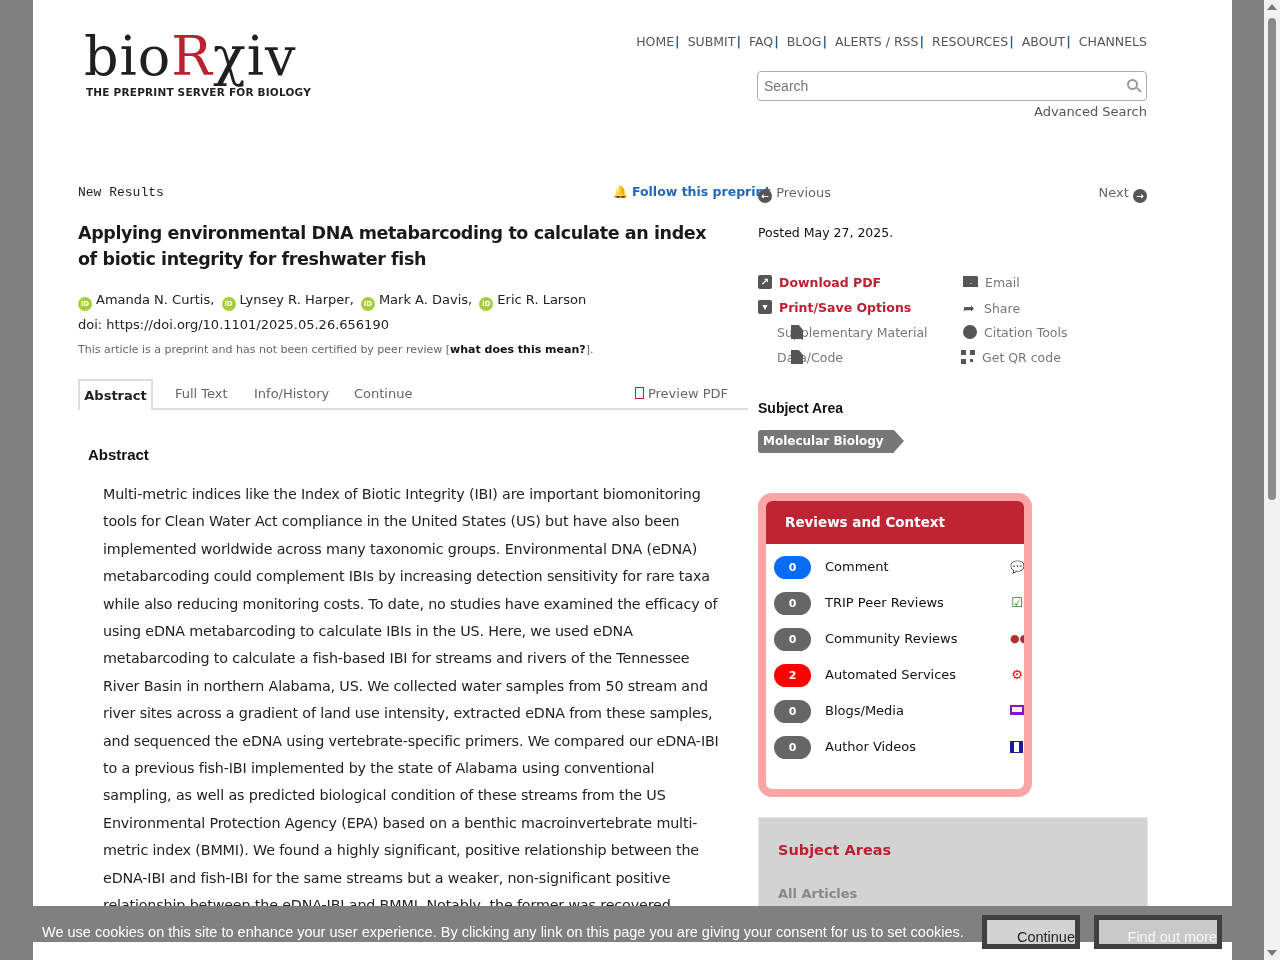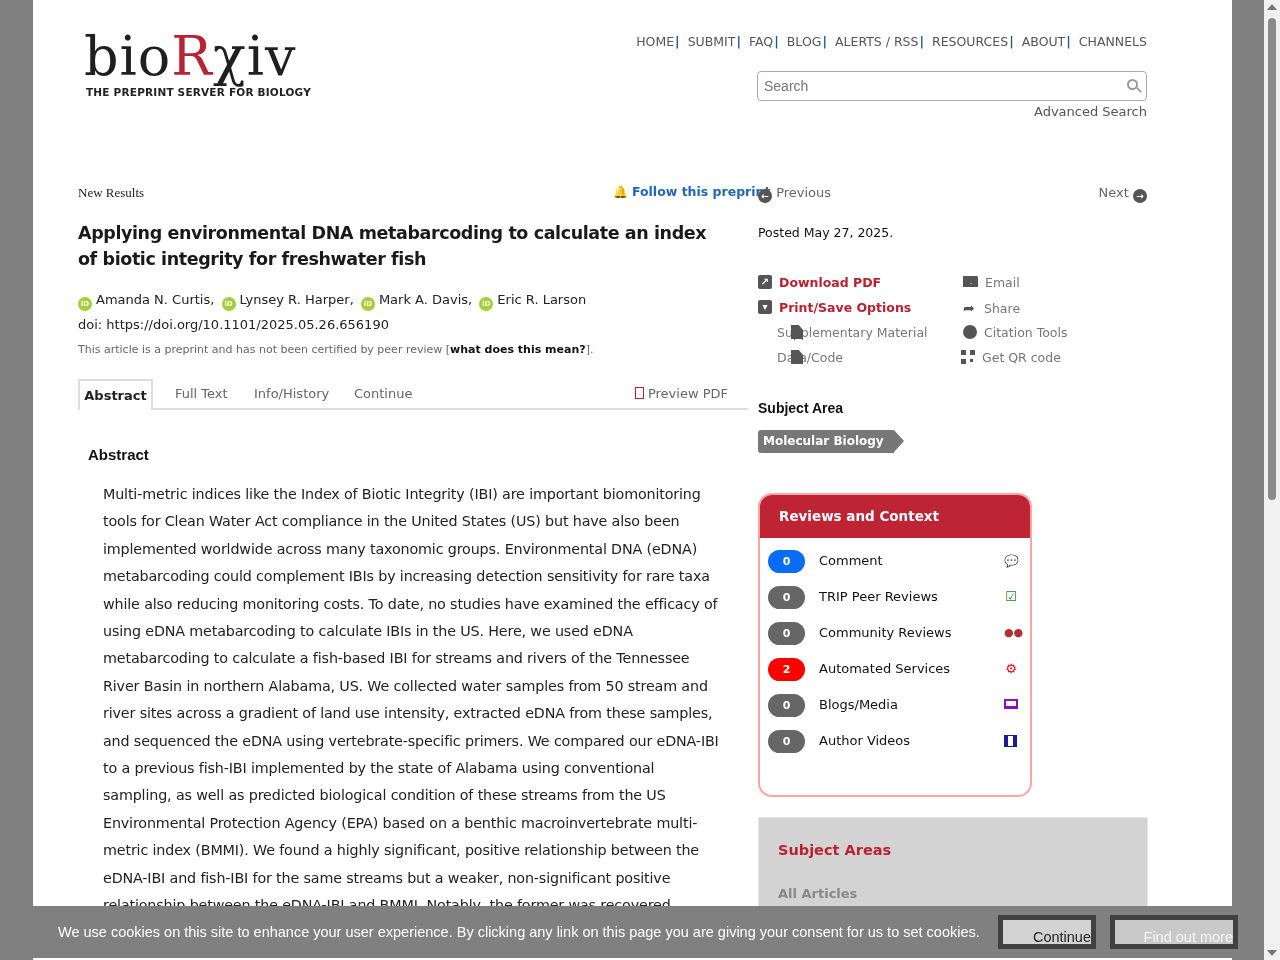--- a/index.html
+++ b/index.html
@@ -19,21 +19,21 @@
   .topnav { position: absolute; right: 133px; top: 34px; font-family: "DejaVu Sans", sans-serif; font-size: 12.5px; color: #555; }
   .topnav a { color: #555; text-decoration: none; }
   .topnav .sep { color: #1f5a8a; margin: 0 4px 0 1px; font-weight: bold; }
 
   .search { position: absolute; left: 757px; top: 71px; width: 390px; height: 30px; border: 1px solid #aaa; border-radius: 4px; background: #fff; }
   .search input { border: none; outline: none; width: 350px; height: 28px; padding-left: 6px; font-family: "Liberation Sans", sans-serif; font-size: 14px; color: #555; background: transparent; }
   .search .search-icon { position: absolute; right: 8px; top: 7px; width: 11px; height: 11px; border: 2px solid #999; border-radius: 50%; }
   .search .search-icon::after { content: ""; position: absolute; width: 2px; height: 6px; background: #999; right: -4px; bottom: -5px; transform: rotate(-45deg); }
   .adv-search { position: absolute; right: 133px; top: 104px; font-family: "DejaVu Sans", sans-serif; font-size: 13px; color: #555; text-decoration: none; }
 
-  .section-label { position: absolute; left: 78px; top: 185px; font-family: Liberation Serif, serif; font-size: 13px; color: #222; }
+  .section-label { position: absolute; left: 78px; top: 185px; font-family: Liberation Mono, monospace; font-size: 13px; color: #222; }
   .follow { position: absolute; left: 613px; top: 184px; font-family: "DejaVu Sans", sans-serif; font-size: 12.5px; font-weight: bold; color: #2168b8; text-decoration: none; }
   .follow .bell { color: #555; margin-right: 4px; font-size: 12px; }
 
   .title { position: absolute; left: 78px; top: 220px; width: 650px; font-family: "DejaVu Sans", sans-serif; font-weight: bold; font-size: 17.5px; line-height: 26px; color: #1a1a1a; letter-spacing: -0.4px; }
 
   .authors { position: absolute; left: 78px; top: 292px; font-family: "DejaVu Sans", sans-serif; font-size: 13px; color: #222; }
   .orcid { display: inline-block; width: 14px; height: 14px; border-radius: 50%; background: #a6ce39; color: #fff; font-size: 7px; text-align: center; line-height: 14px; vertical-align: -2px; margin-right: 4px; font-weight: bold; }
   .author { margin-right: 3px; }
   .doi { position: absolute; left: 78px; top: 317px; font-family: "DejaVu Sans", sans-serif; font-size: 13px; color: #222; }
   .doi b { font-weight: normal; }
@@ -70,32 +70,32 @@
      linear-gradient(#555,#555) 9px 0/5px 5px no-repeat,
      linear-gradient(#555,#555) 0 9px/5px 5px no-repeat,
      linear-gradient(#555,#555) 9px 9px/3px 3px no-repeat; }
   .ti .glyph { position: absolute; left: 0; top: 0; width: 100%; height: 100%; color: #fff; font-size: 10px; line-height: 14px; text-align: center; font-weight: bold; }
   .share-icon { display: inline-block; width: 15px; margin-right: 6px; color: #555; font-size: 14px; font-weight: bold; }
 
   .subject-area-label { position: absolute; left: 758px; top: 400px; font-family: "Liberation Sans", sans-serif; font-weight: bold; font-size: 14px; color: #111; }
   .subject-tag { position: absolute; left: 758px; top: 430px; height: 23px; line-height: 23px; padding: 0 10px 0 5px; background: #777; color: #fff; font-family: "DejaVu Sans", sans-serif; font-weight: bold; font-size: 12px; border-radius: 3px 0 0 3px; }
   .subject-tag::after { content: ""; position: absolute; right: -10px; top: 0; border-top: 11.5px solid transparent; border-bottom: 11.5px solid transparent; border-left: 10px solid #777; }
 
-  .reviews { position: absolute; left: 758px; top: 493px; width: 274px; height: 304px; border: 2px solid #fca5a5; border-radius: 14px; background: #fff; overflow: hidden; }
+  .reviews { position: absolute; left: 758px; top: 493px; width: 274px; height: 304px; border: 8px solid #fca5a5; border-radius: 14px; background: #fff; overflow: hidden; }
   .reviews-header { height: 43px; background: #bf2434; color: #fff; font-family: "DejaVu Sans", sans-serif; font-weight: bold; font-size: 13.5px; line-height: 43px; padding-left: 19px; }
   .rv-row { position: absolute; left: 8px; height: 24px; width: 256px; font-family: "DejaVu Sans", sans-serif; font-size: 13px; color: #111; }
   .rv-badge { position: absolute; left: 0; top: 0; width: 37px; height: 23px; border-radius: 12px; background: #666; color: #fff; font-weight: bold; font-size: 11px; text-align: center; line-height: 23px; }
   .rv-label { position: absolute; left: 51px; top: 3px; }
   .rv-icon { position: absolute; right: 6px; top: 4px; width: 14px; height: 14px; font-size: 13px; line-height: 14px; text-align: center; }
 
   .subject-areas-box { position: absolute; left: 758px; top: 817px; width: 390px; height: 120px; background: #d3d3d3; border: 1px solid #e6e6e6; }
   .subject-areas-box .h { position: absolute; left: 19px; top: 24px; font-family: "DejaVu Sans", sans-serif; font-weight: bold; font-size: 14.5px; color: #bb2231; }
   .subject-areas-box .all { position: absolute; left: 19px; top: 68px; font-family: "DejaVu Sans", sans-serif; font-weight: bold; font-size: 13px; color: #888; text-decoration: none; }
 
-  .cookie-bar { position: absolute; left: 0; top: 906px; width: 1264px; height: 52px; background: #808080; margin-left: 16px; }
+  .cookie-bar { position: absolute; left: 0; top: 906px; width: 1264px; height: 36px; background: #808080; }
   .cookie-text { position: absolute; left: 42px; top: 18px; font-family: "Liberation Sans", sans-serif; font-size: 14.5px; color: #fff; }
   .cookie-btn { position: absolute; top: 9px; height: 34px; line-height: 34px; text-align: right; font-family: "Liberation Sans", sans-serif; font-size: 14.5px; background: #d3d3d3; border: 5px solid #404040; cursor: pointer; }
   .cookie-btn.continue { left: 982px; width: 98px; color: #222; }
   .cookie-btn.more { left: 1094px; width: 128px; color: #f5f5f5; background: #c9c9c9; }
 </style>
 </head>
 <body>
 
 <div class="page">
 </div>

